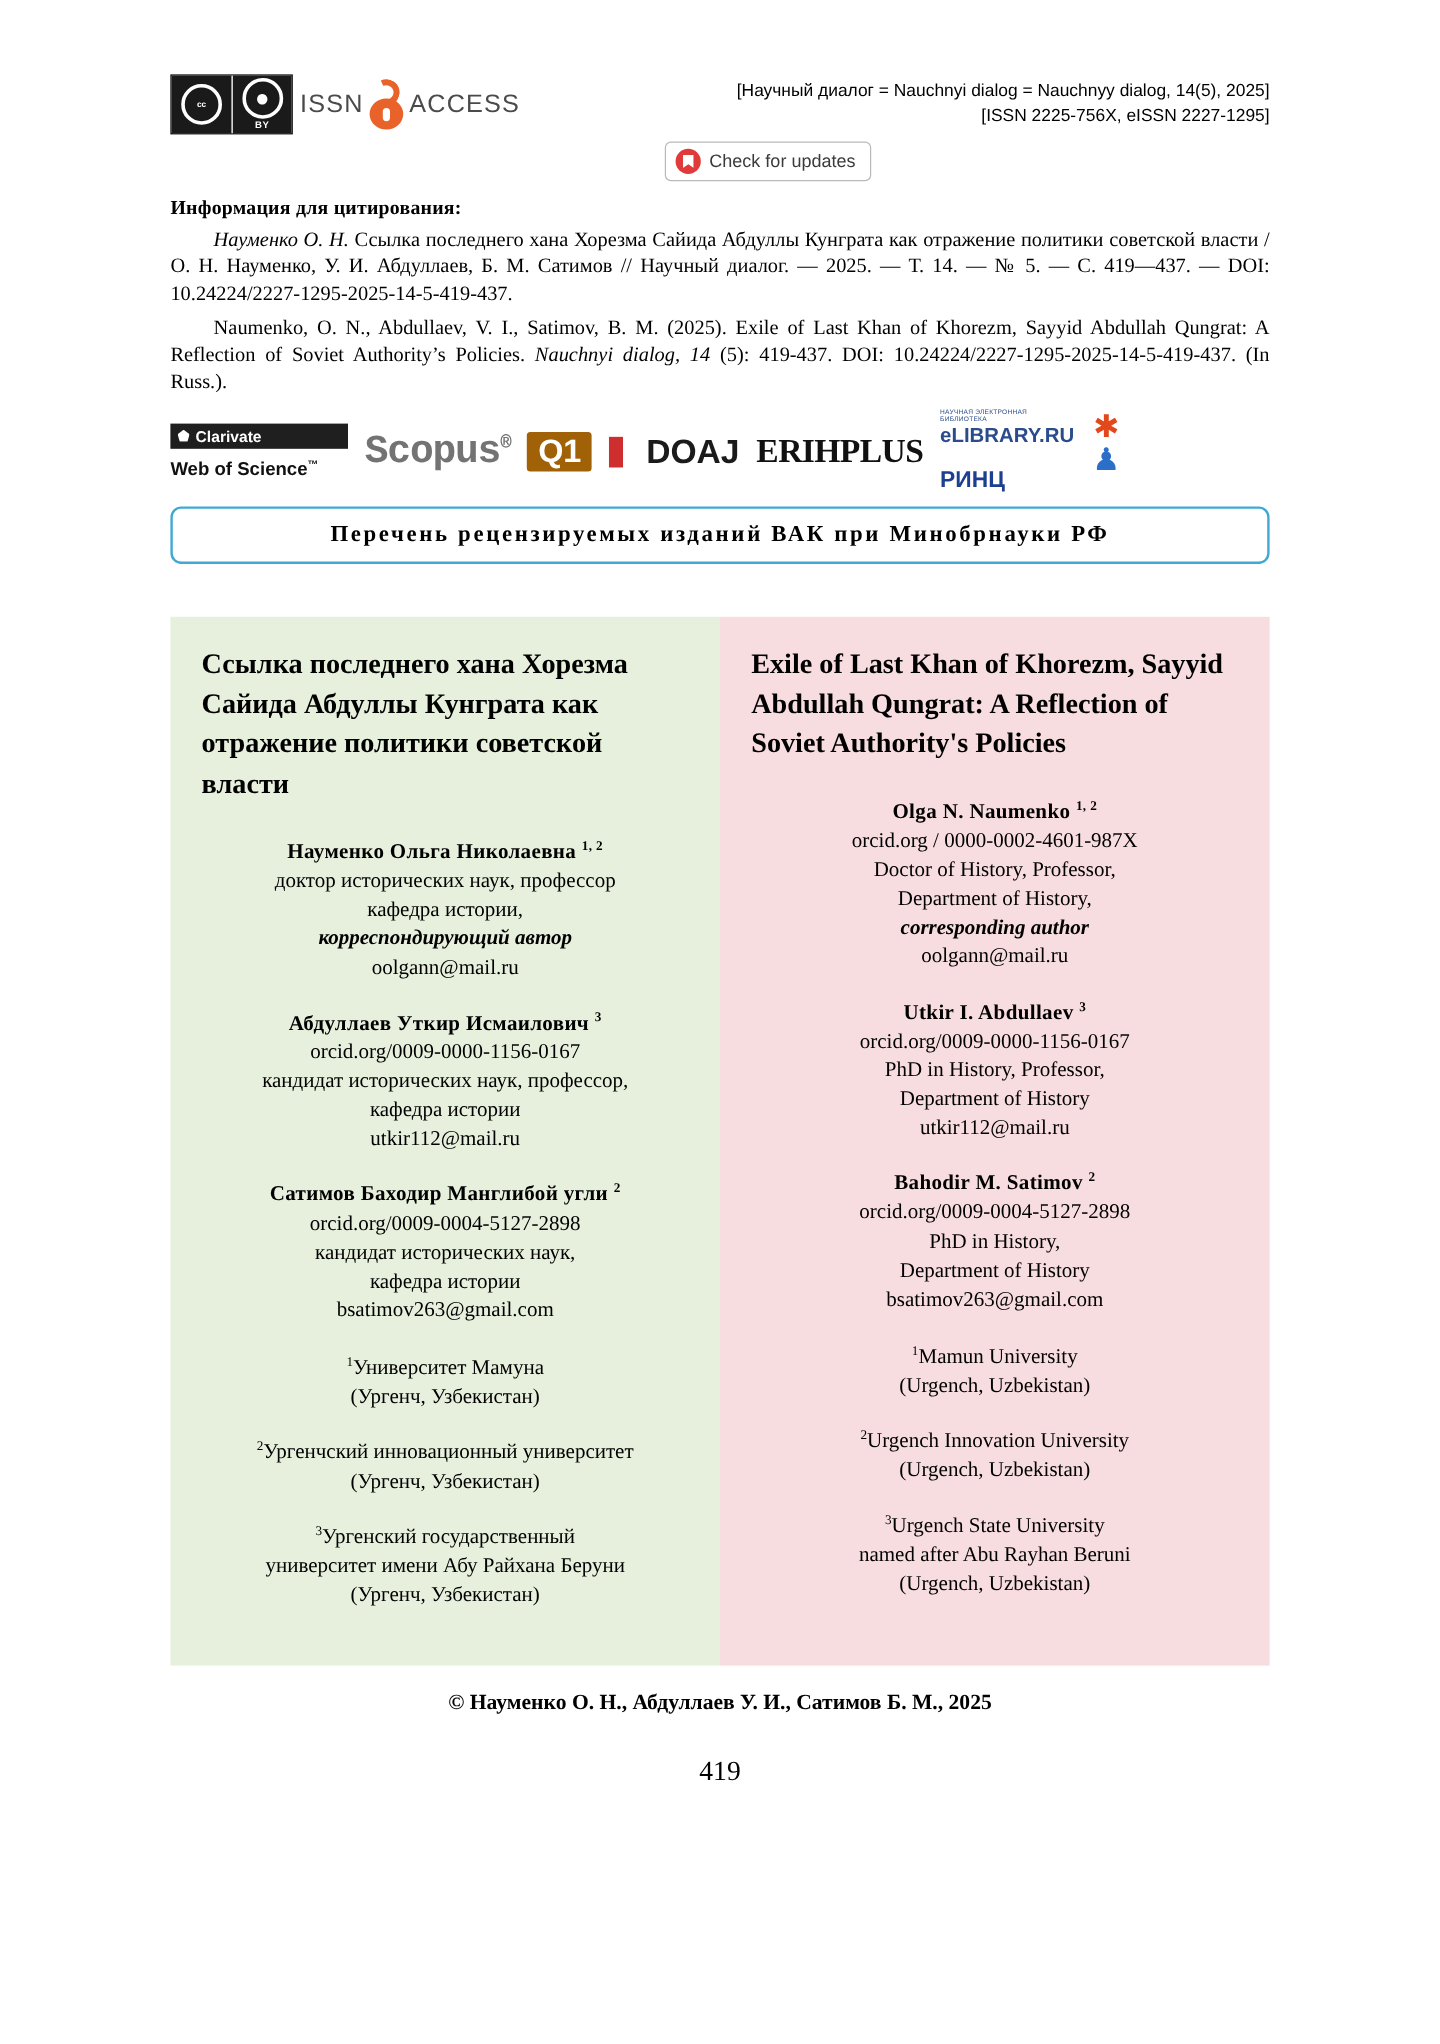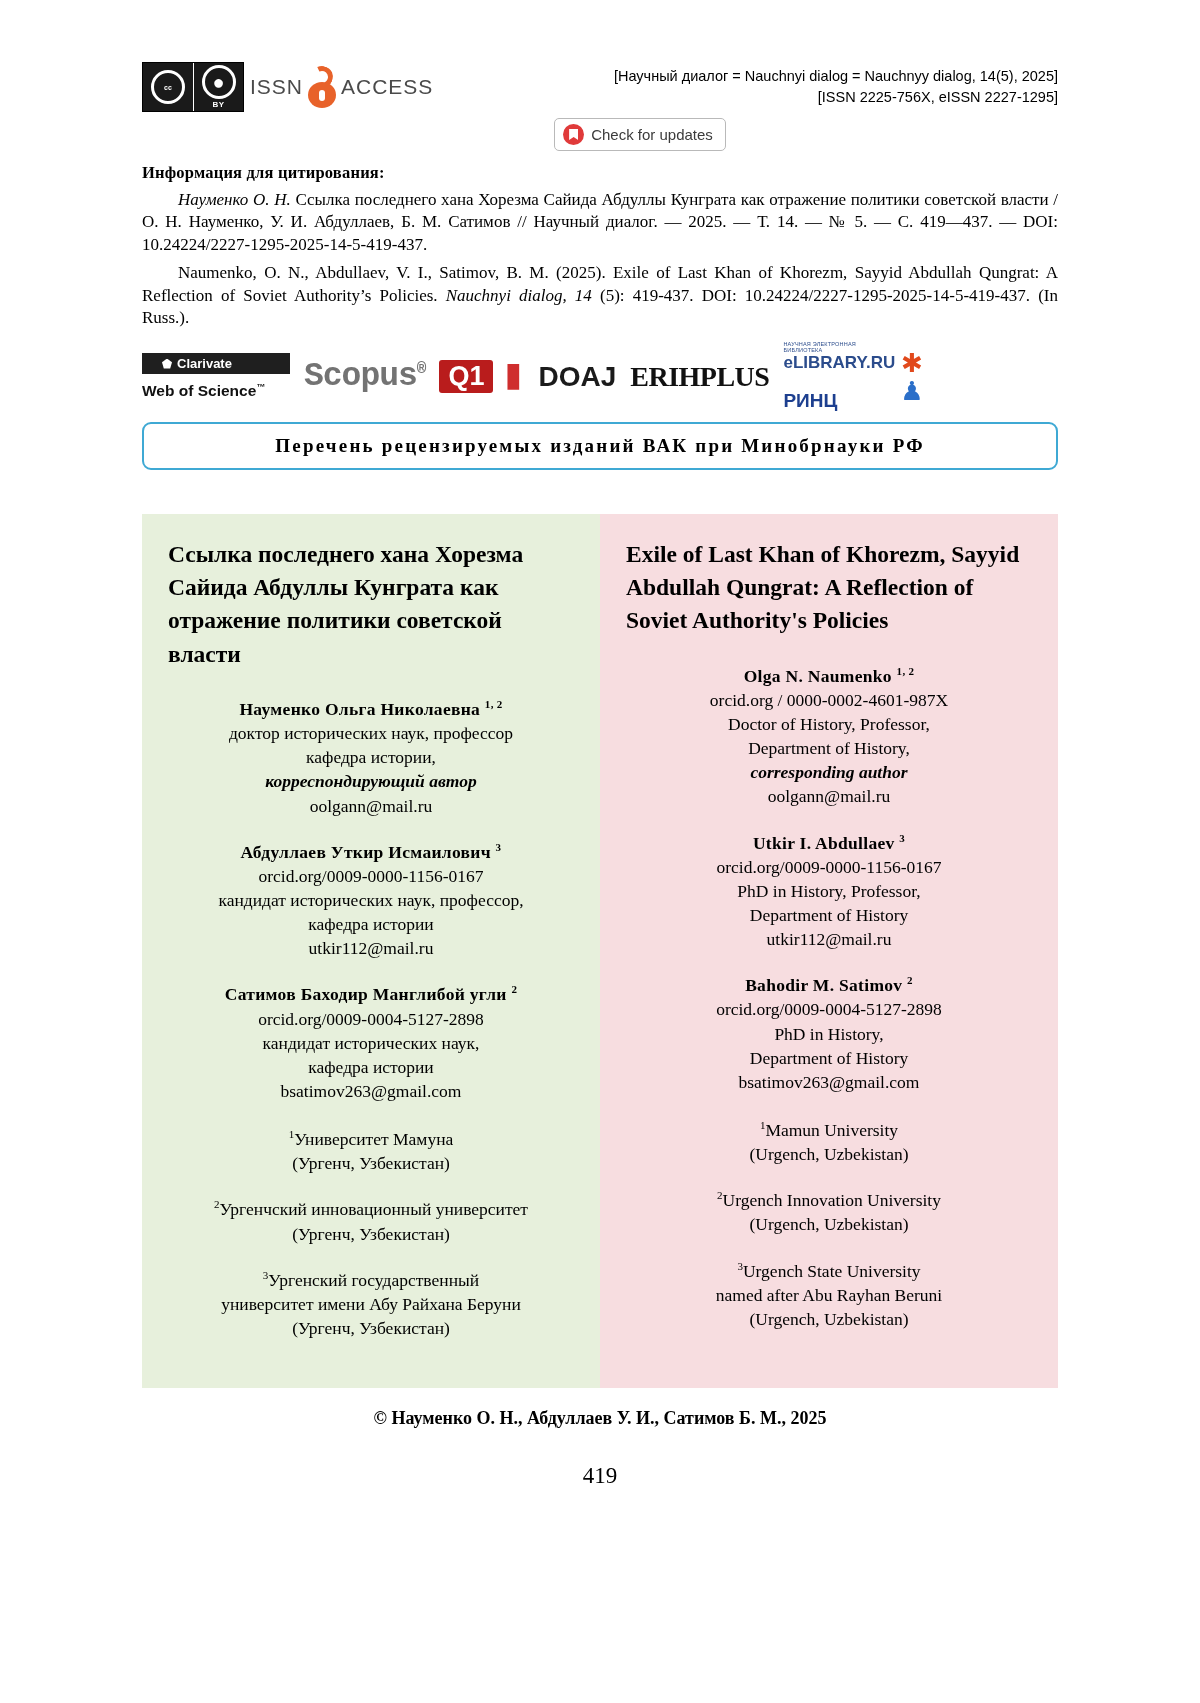--- a/index.html
+++ b/index.html
@@ -156,42 +156,42 @@
     gap: 14px;
     height: 66px;
   }
   .clarivate-block {
     width: 148px;
     font-family: "Liberation Sans", sans-serif;
   }
   .clarivate-top {
     background: #1f1f1f; color: #fff;
     font-size: 13px; font-weight: bold;
-    padding: 3px 20px;
+    padding: 3px 6px;
     display: flex; align-items: center; gap: 5px;
   }
   .clarivate-dot {
     width: 10px; height: 10px; background: #fff;
     clip-path: polygon(50% 0,100% 38%,82% 100%,18% 100%,0 38%);
   }
   .clarivate-bottom {
     font-size: 15.5px; font-weight: bold; color: #111;
     margin-top: 8px;
   }
   .clarivate-bottom sup { font-size: 9px; }
 
   .scopus {
     font-family: Liberation Mono, monospace;
     font-size: 33px; font-weight: bold;
     color: #737373;
     letter-spacing: -1px;
   }
   .scopus sup { font-size: 16px; }
   .q1 {
-    background: #b91c1c; color: #fff;
+    background: #a16207; color: #fff;
     font-family: "Liberation Sans", sans-serif;
     font-weight: bold; font-size: 27px;
     padding: 2px 9px; border-radius: 3px;
     line-height: 1.1;
   }
   .doaj {
     display: flex; align-items: center; gap: 5px;
   }
   .doaj-mark {
     width: 26px; height: 26px;
@@ -347,21 +347,21 @@
       <div class="clarivate-bottom"><span>Web of Science</span><sup>™</sup></div>
     </div>
     <div class="scopus"><span>Scopus</span><sup>®</sup></div>
     <div class="q1">Q1</div>
     <div class="doaj">
       <span class="doaj-mark"></span>
       <span class="doaj-text">DOAJ</span>
     </div>
     <div class="erihplus">ERIHPLUS</div>
     <div class="elib">
-      <div style="display:flex;align-items:center;gap:5px;">
+      <div style="display:flex;align-items:flex-start;gap:15px;">
         <div style="flex:1 1 auto;">
           <div class="elib-top">НАУЧНАЯ ЭЛЕКТРОННАЯ</div>
           <div class="elib-top">БИБЛИОТЕКА</div>
           <div class="elib-main">eLIBRARY.RU</div>
           <div class="elib-rinc">РИНЦ</div>
         </div>
         <div class="elib-right">
           <span class="elib-star">✱</span>
           <span class="elib-figure">♟</span>
         </div>

